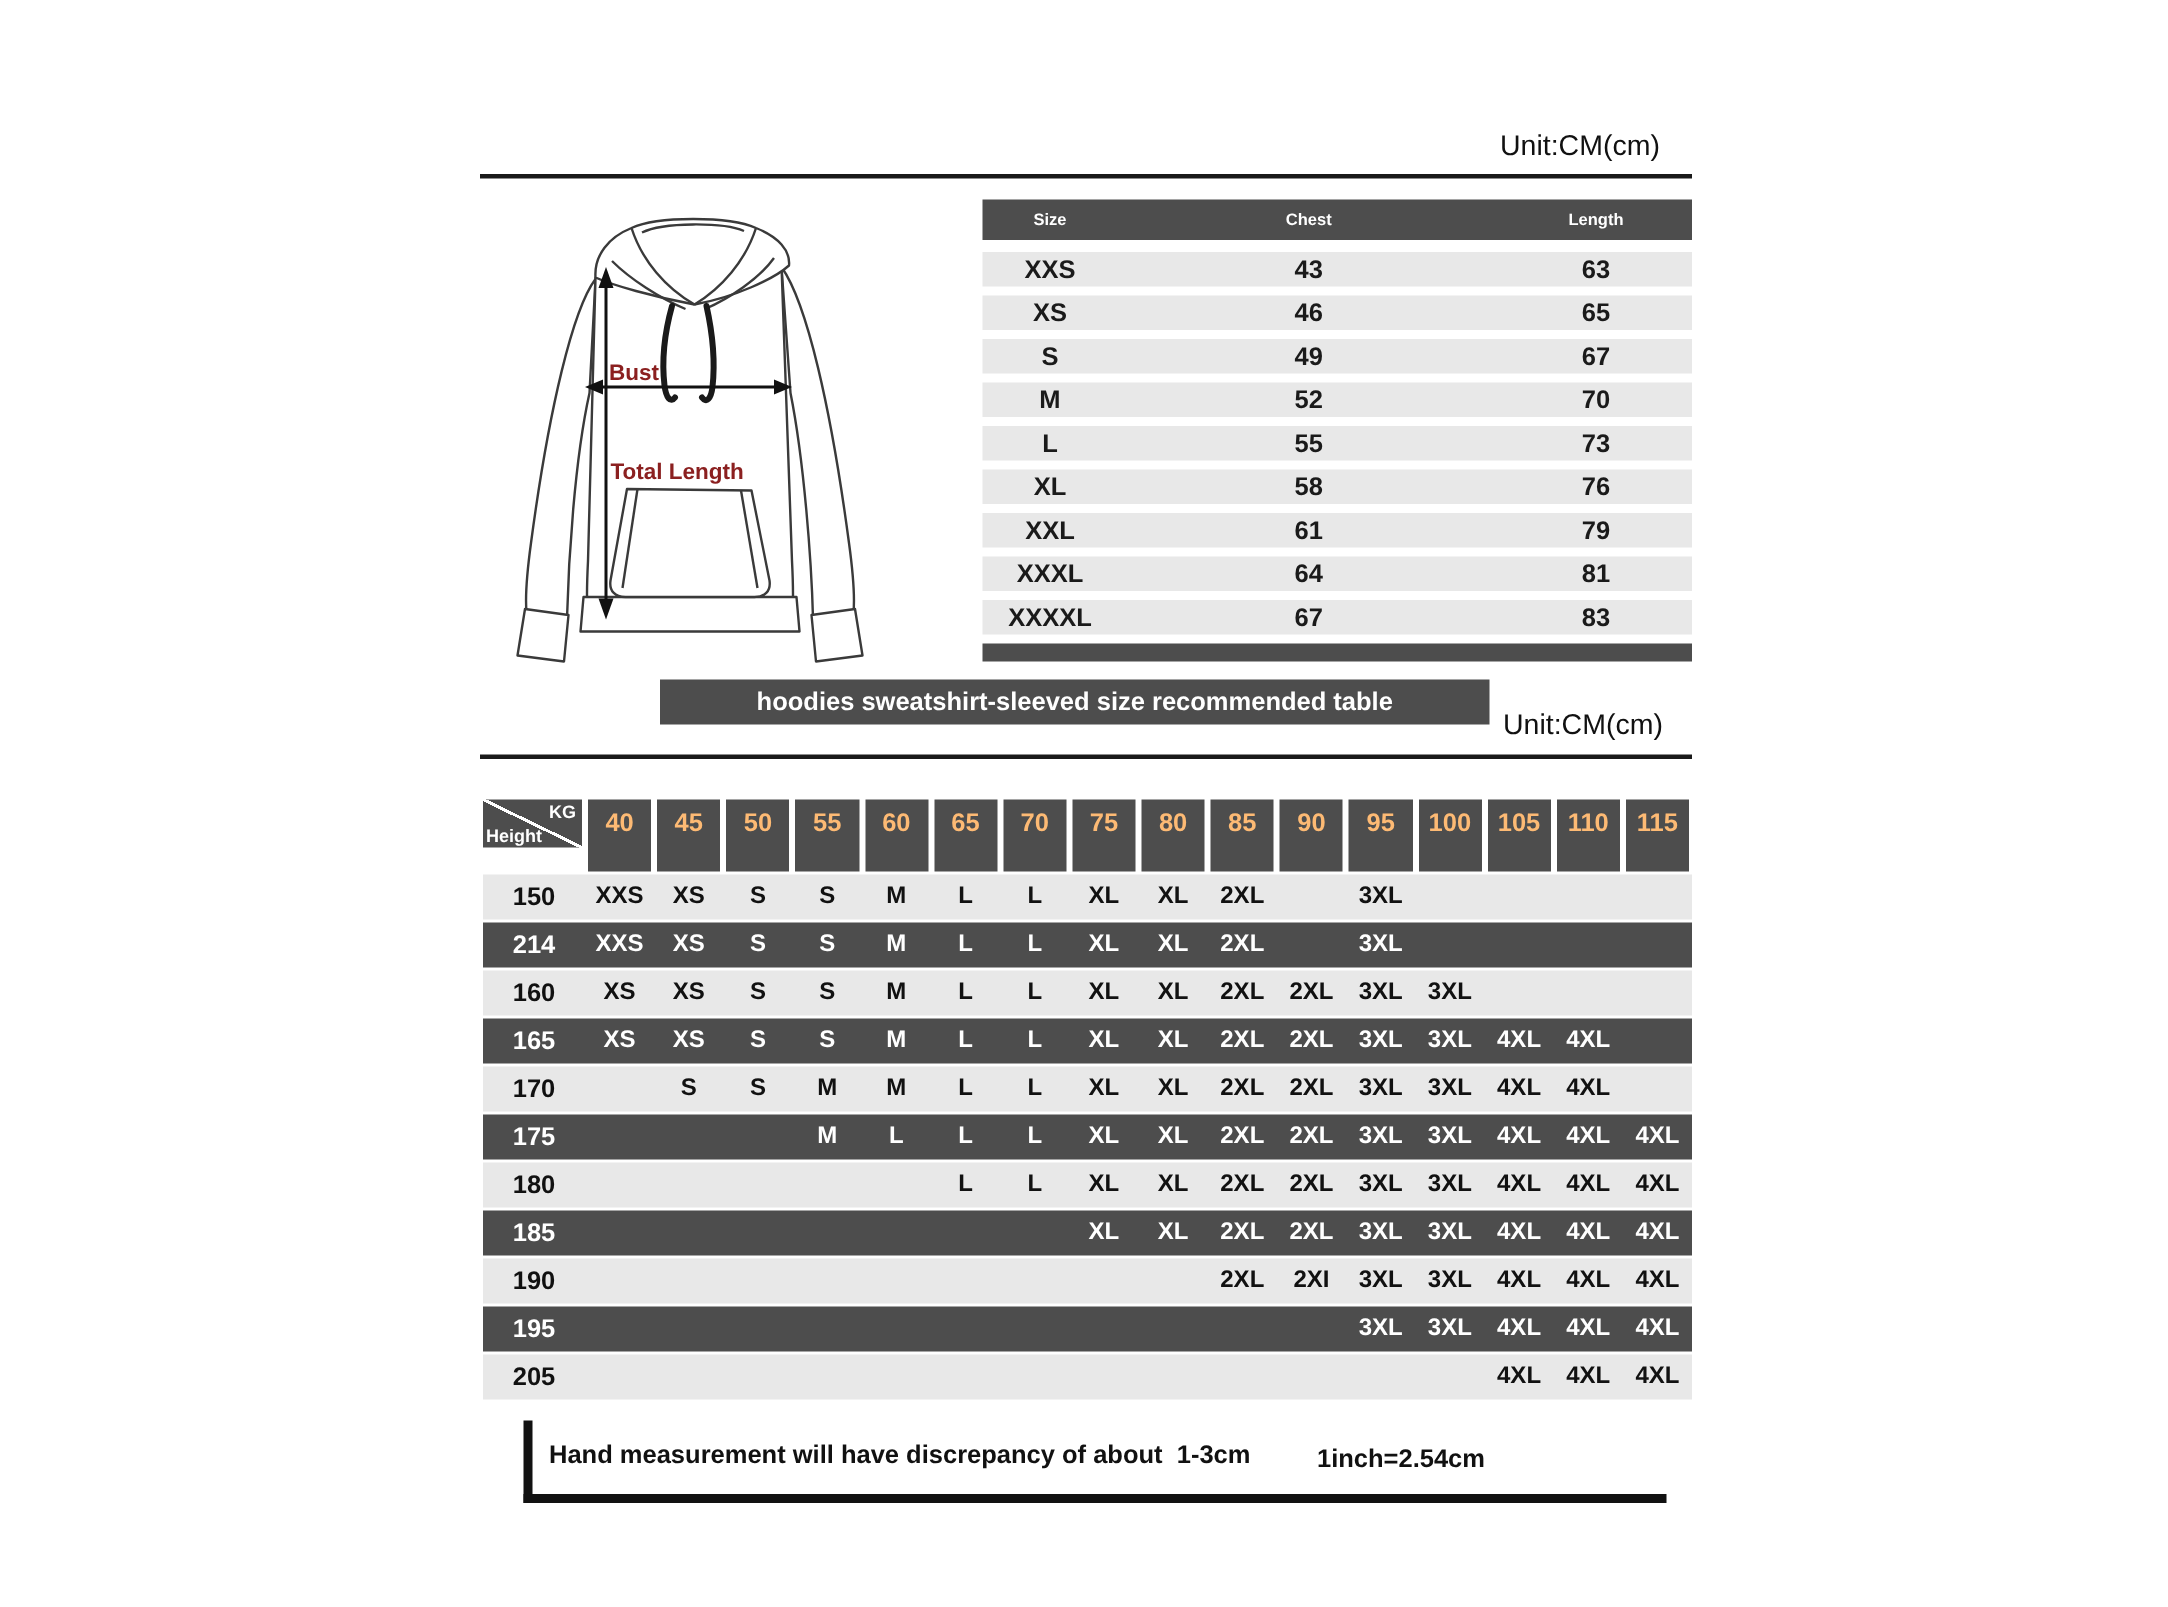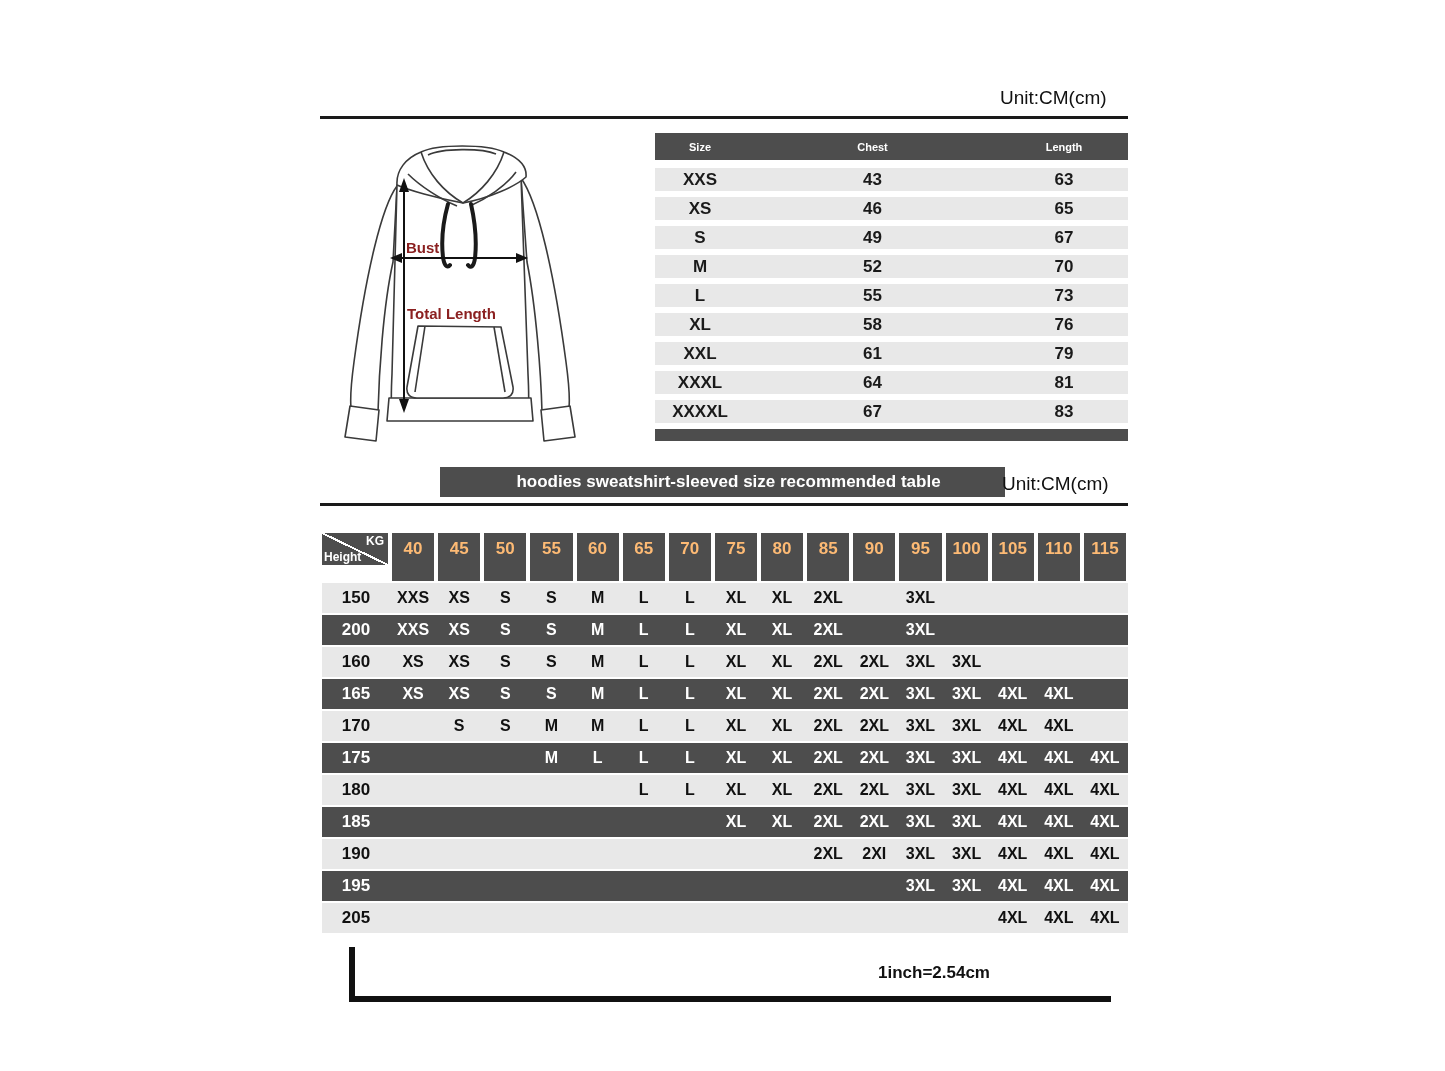--- a/index.html
+++ b/index.html
@@ -156,21 +156,21 @@
         </div>
         <div class="t1-row">
           <div>XXXXL</div>
           <div>67</div>
           <div>83</div>
         </div>
       </div>
     <div class="t1-bottombar"></div>
   </div>
 
-  <div class="abs titlebar" style="left:440px;top:467px;width:553px;height:30px;padding-left:12px;">
+  <div class="abs titlebar" style="left:440px;top:453px;width:553px;height:30px;">
     <span>hoodies sweatshirt-sleeved size recommended table</span>
   </div>
   <div class="abs unit" style="left:1002px;top:473px;">Unit:CM(cm)</div>
   <div class="abs rule" style="left:320px;top:503px;width:808px;height:3px;"></div>
 
   <div class="abs matrix" style="left:322px;top:533px;">
     <div class="m-grid matrix-header">
       <div class="mh-corner">
         <span class="corner-kg">KG</span>
         <span class="corner-height">Height</span>
@@ -206,21 +206,21 @@
           <div class="m-cell">XL</div>
           <div class="m-cell">2XL</div>
           <div class="m-cell"></div>
           <div class="m-cell">3XL</div>
           <div class="m-cell"></div>
           <div class="m-cell"></div>
           <div class="m-cell"></div>
           <div class="m-cell"></div>
         </div>
         <div class="m-grid m-row dark">
-          <div class="m-label">200</div>
+          <div class="m-label">214</div>
           <div class="m-cell">XXS</div>
           <div class="m-cell">XS</div>
           <div class="m-cell">S</div>
           <div class="m-cell">S</div>
           <div class="m-cell">M</div>
           <div class="m-cell">L</div>
           <div class="m-cell">L</div>
           <div class="m-cell">XL</div>
           <div class="m-cell">XL</div>
           <div class="m-cell">2XL</div>
@@ -400,15 +400,16 @@
           <div class="m-cell"></div>
           <div class="m-cell">4XL</div>
           <div class="m-cell">4XL</div>
           <div class="m-cell">4XL</div>
         </div>
       </div>
   </div>
 
   <div class="abs" style="left:349px;top:947px;width:6px;height:55px;background:#111;"></div>
   <div class="abs" style="left:349px;top:996px;width:762px;height:6px;background:#111;"></div>
+  <div class="abs note" style="left:366px;top:960px;">Hand measurement will have discrepancy of about  1-3cm</div>
   <div class="abs note" style="left:878px;top:963px;">1inch=2.54cm</div>
 
 </div>
 
 </body></html>

